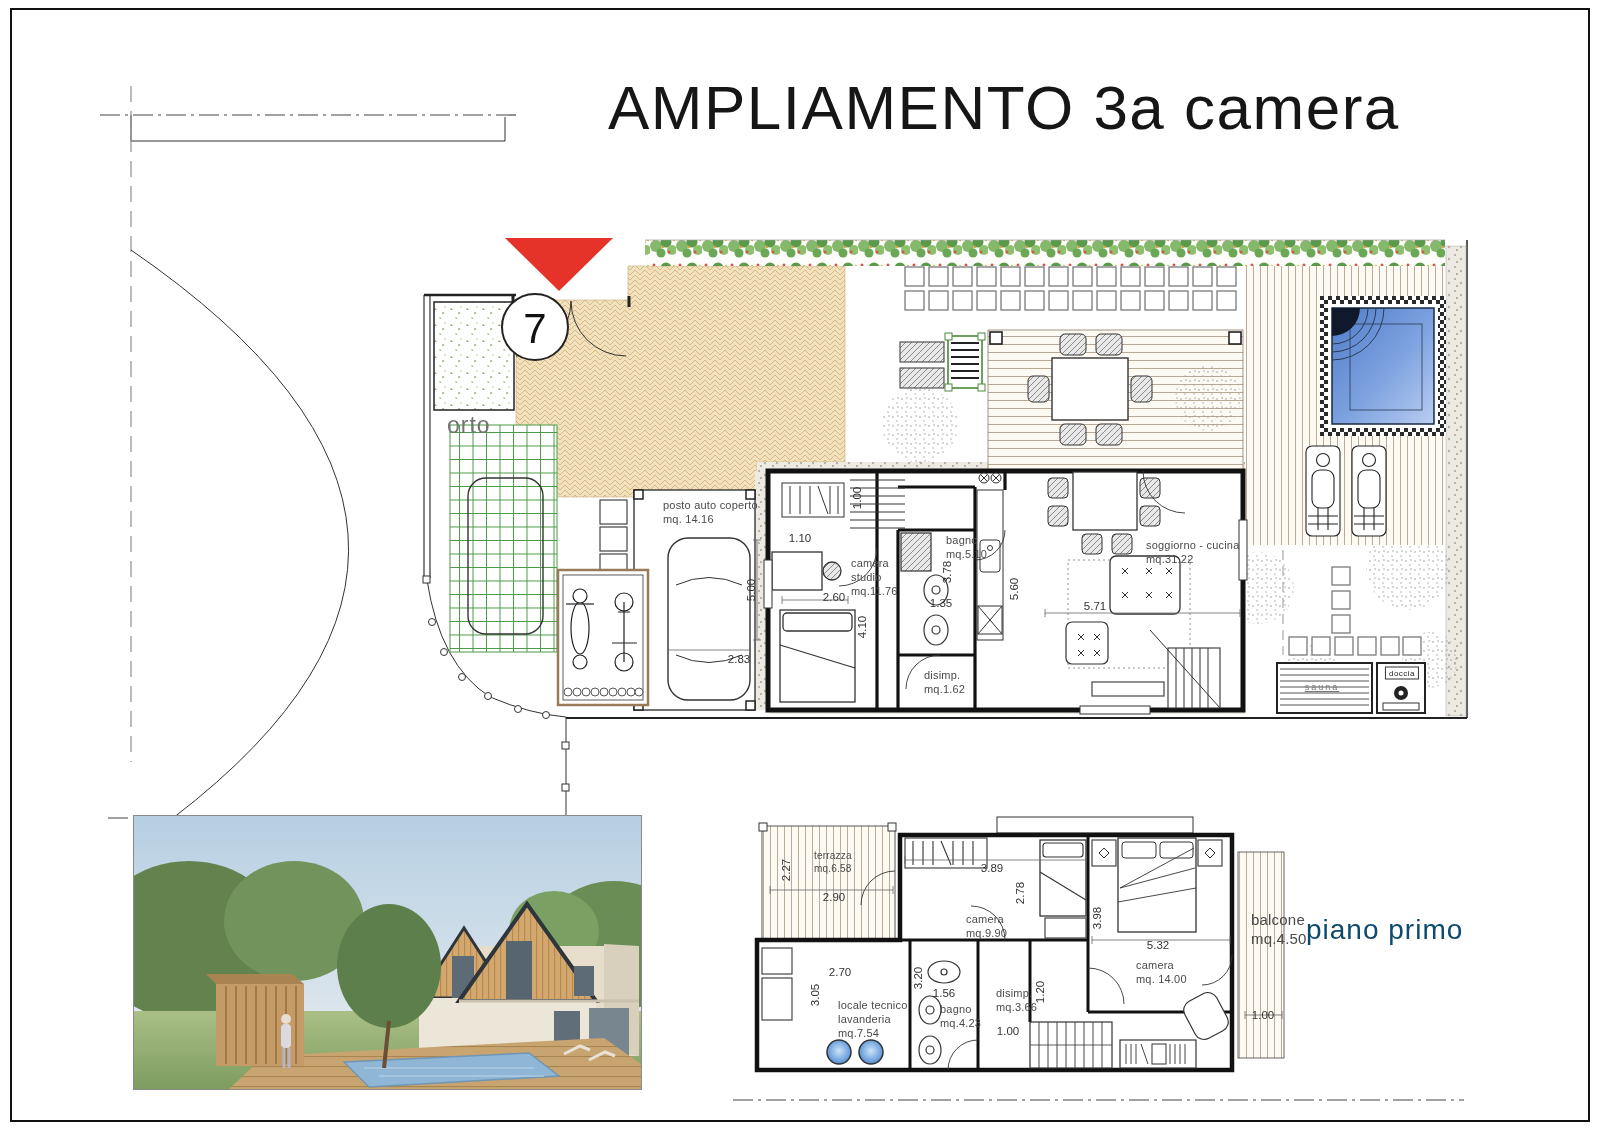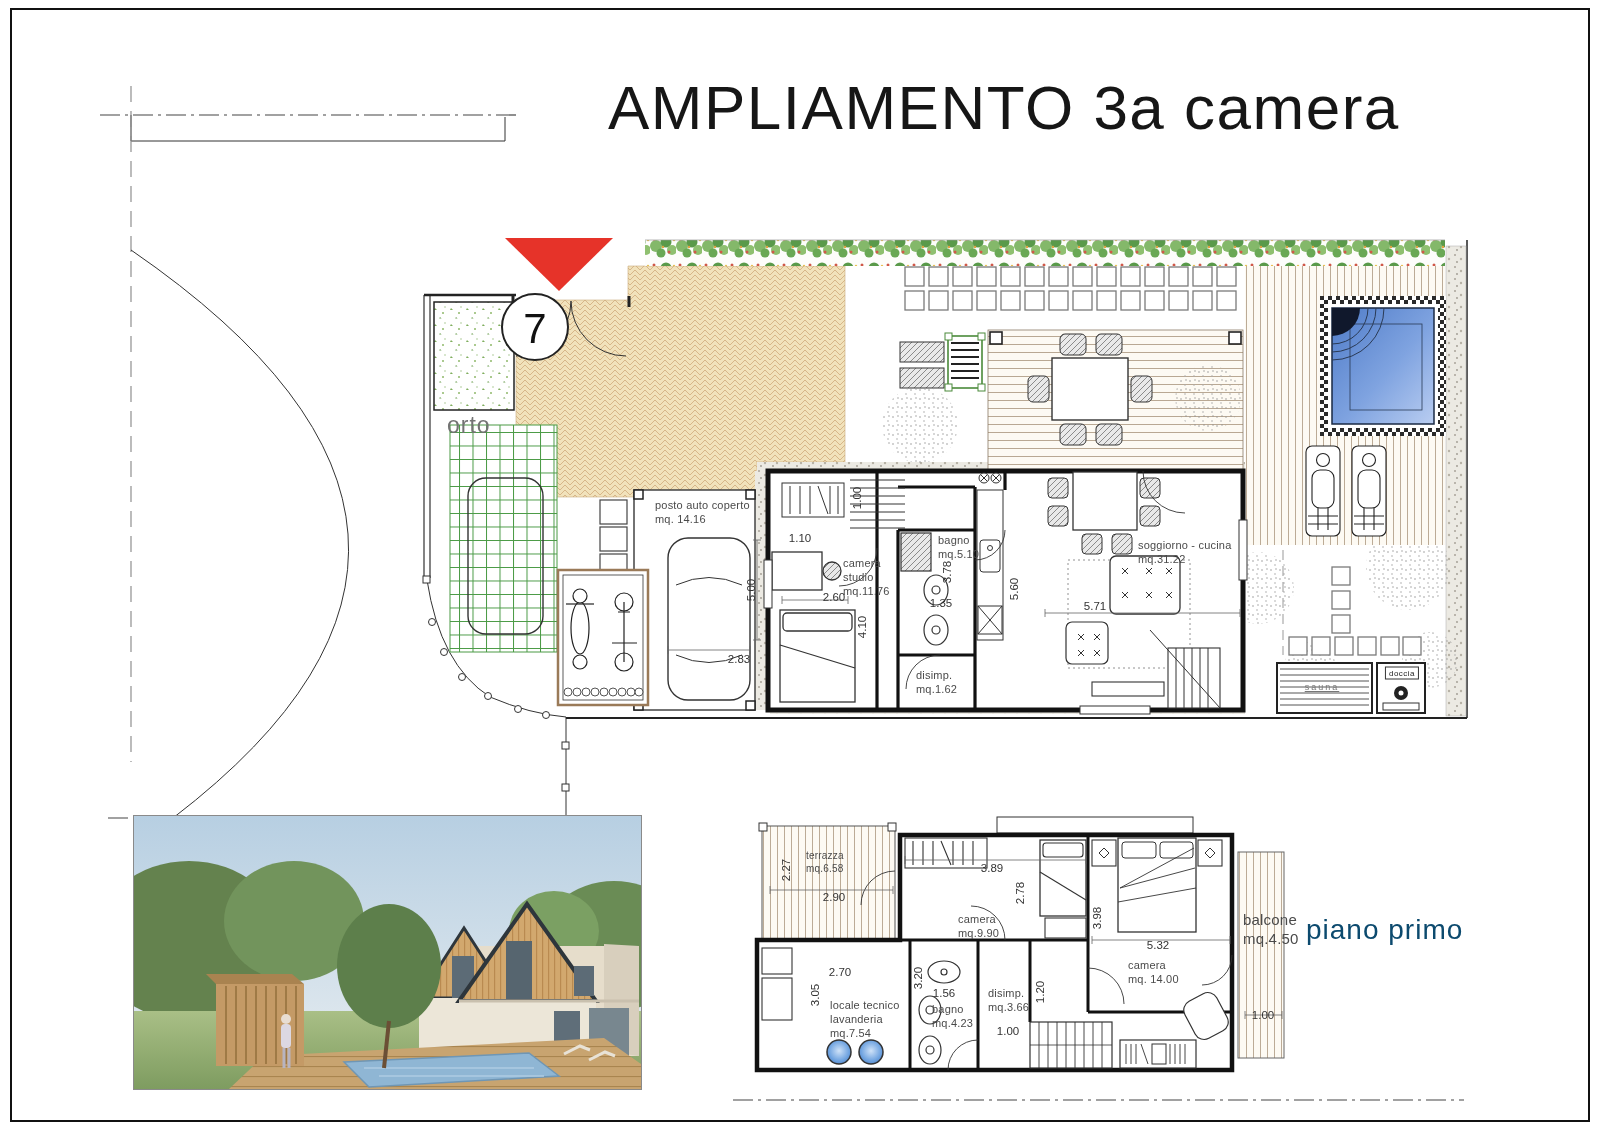--- a/index.html
+++ b/index.html
@@ -1,20 +1,20 @@
 <!DOCTYPE html>
 <html><head>
 <meta charset="utf-8">
 <style>
   html,body{margin:0;padding:0;background:#e8e8e8;}
   .page{position:relative;width:1600px;height:1131px;background:#ffffff;overflow:hidden;
         font-family:"Liberation Sans",sans-serif;}
   .frame{position:absolute;left:10px;top:8px;right:10px;bottom:9px;border:2.5px solid #111;}
   svg{position:absolute;left:0;top:0;}
-  .lbl{position:absolute;font-size:11px;line-height:1.28;color:#4a4a4a;white-space:pre-line;letter-spacing:.2px;}
+  .lbl{position:absolute;font-size:11px;line-height:1.28;color:#4a4a4a;white-space:pre-line;letter-spacing:.2px;margin-left:8px;}
   .dim{position:absolute;font-size:11.5px;color:#333;white-space:nowrap;}
   .c{transform:translate(-50%,-50%);}
   .cr{transform:translate(-50%,-50%) rotate(-90deg);}
   .title{position:absolute;left:608px;top:72px;font-size:62px;font-weight:400;color:#161616;
          letter-spacing:1.5px;white-space:nowrap;}
   .marker7{position:absolute;left:535px;top:329px;font-size:42px;color:#111;transform:translate(-50%,-50%);}
   .orto{position:absolute;left:447px;top:374px;font-size:23px;color:#737373;letter-spacing:1px;margin-top:38px;}
   .pianoprimo{position:absolute;left:1306px;top:914px;font-size:28px;color:#0c4a6e;letter-spacing:1px;white-space:nowrap;}
   .sauna{position:absolute;left:1322px;top:687px;font-size:9px;color:#777;letter-spacing:2px;transform:translate(-50%,-50%);text-decoration:underline;}
   .doccia{position:absolute;left:1402px;top:673px;transform:translate(-50%,-50%);font-size:8px;color:#222;

